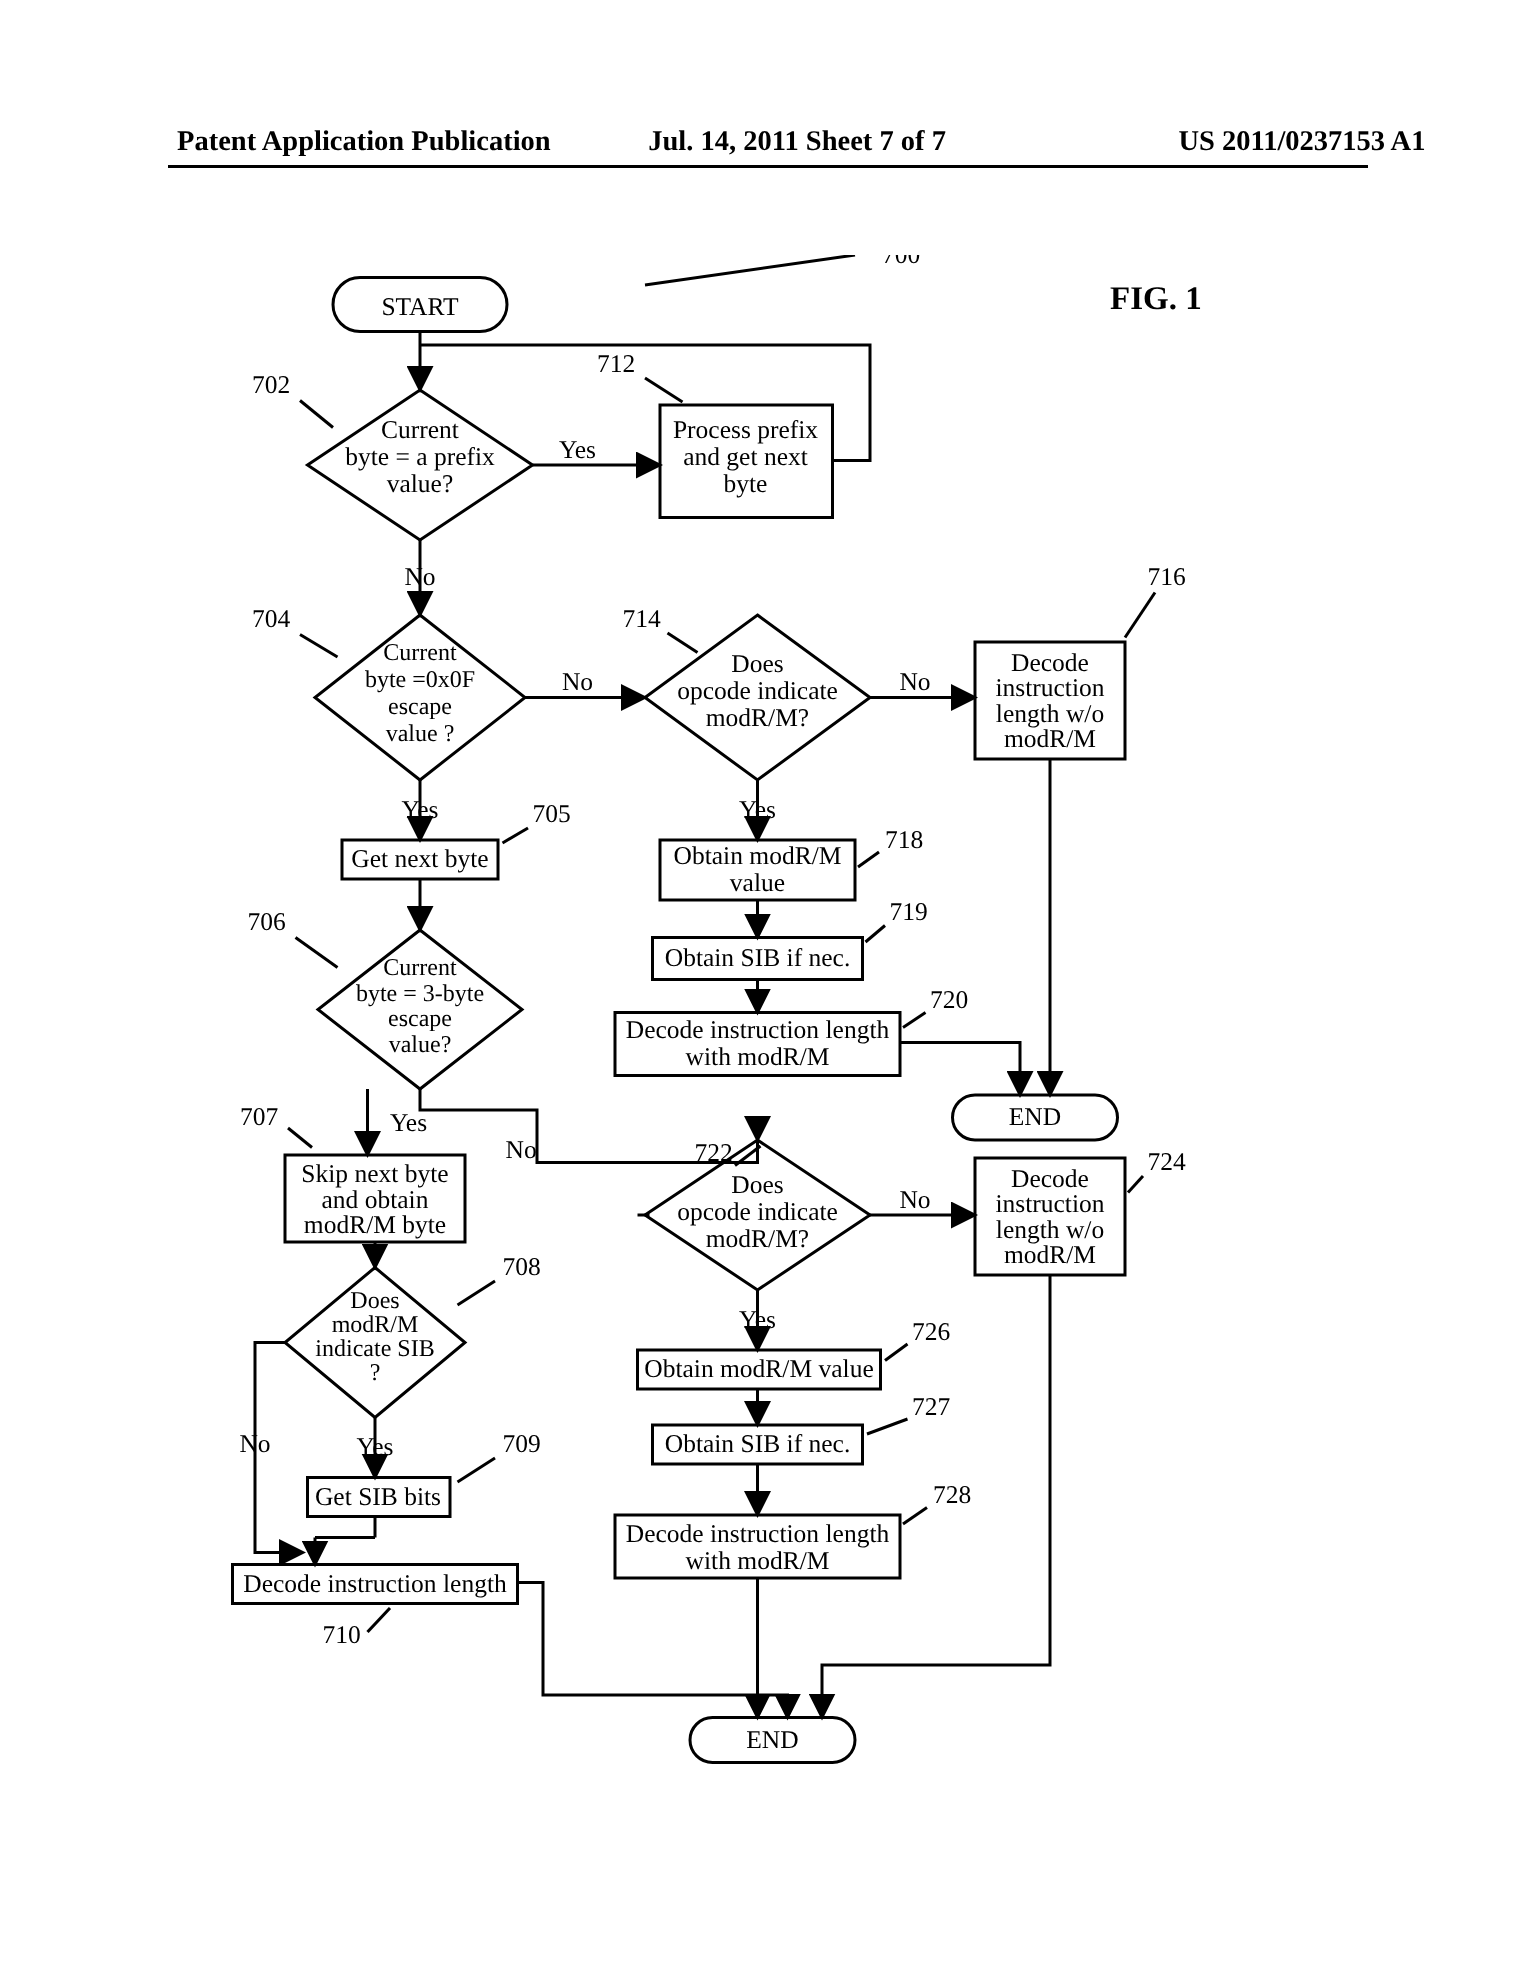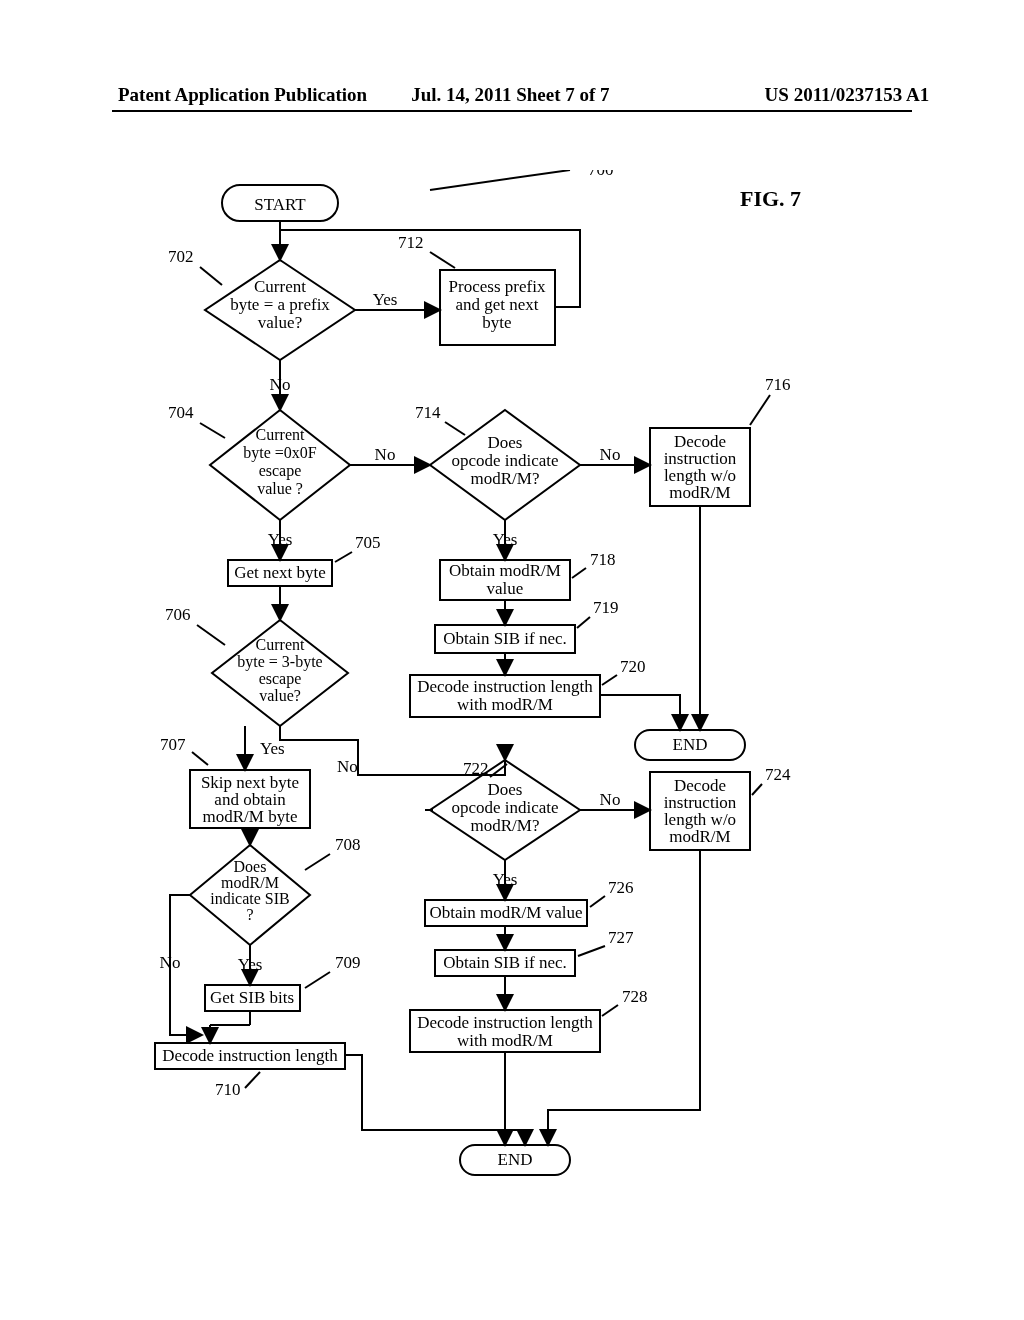--- a/index.html
+++ b/index.html
@@ -16,21 +16,21 @@
   }
   .header {
     position: absolute;
     top: 84px;
     left: 0;
     width: 100%;
     display: flex;
   }
   .header div { font-size: 19px; font-weight: bold; }
   .h-left  { margin-left: 118px; }
-  .h-mid   { margin-left: 44px; }
+  .h-mid   { margin-left: 65px; }
   .h-right { margin-left: 155px; }
   .hr {
     position: absolute;
     top: 110px;
     left: 112px;
     width: 800px;
     border-top: 2px solid #000;
   }
   svg { position: absolute; top: 170px; left: 130px; }
   .fig-label {
@@ -43,21 +43,21 @@
 </head>
 <body>
 
 <div class="page">
   <div class="header">
     <div class="h-left">Patent Application Publication</div>
     <div class="h-mid">Jul. 14, 2011  Sheet 7 of 7</div>
     <div class="h-right">US 2011/0237153 A1</div>
   </div>
   <div class="hr"></div>
-  <div class="fig-label">FIG. 7</div>
+  <div class="fig-label">FIG. 1</div>
 
   <svg width="720" height="1080">
     <defs>
       <marker id="ah" markerWidth="9" markerHeight="9" refX="7" refY="4.5" orient="auto">
         <path d="M0,0 L9,4.5 L0,9 Z" fill="#000"></path>
       </marker>
     </defs>
 
     <path d="M110,15 h80 a18,18 0 0 1 0,36 h-80 a18,18 0 0 1 0,-36 Z" fill="none" stroke="#000" stroke-width="2"></path>
     <text x="150" y="40" text-anchor="middle">START</text>

